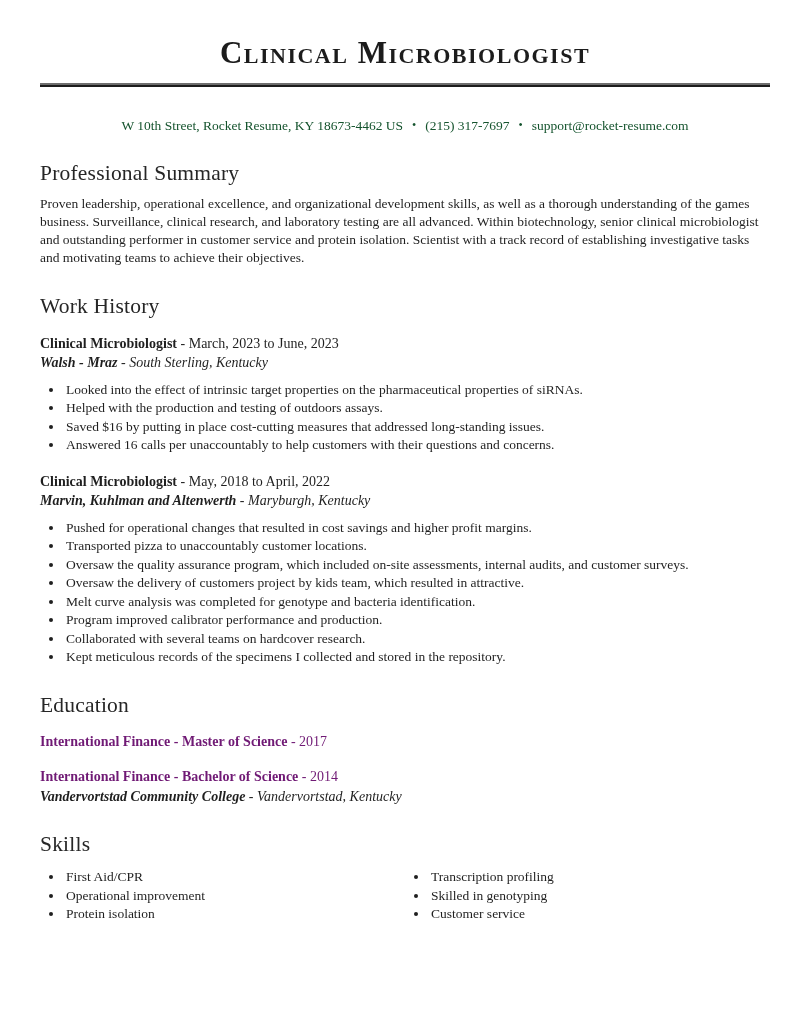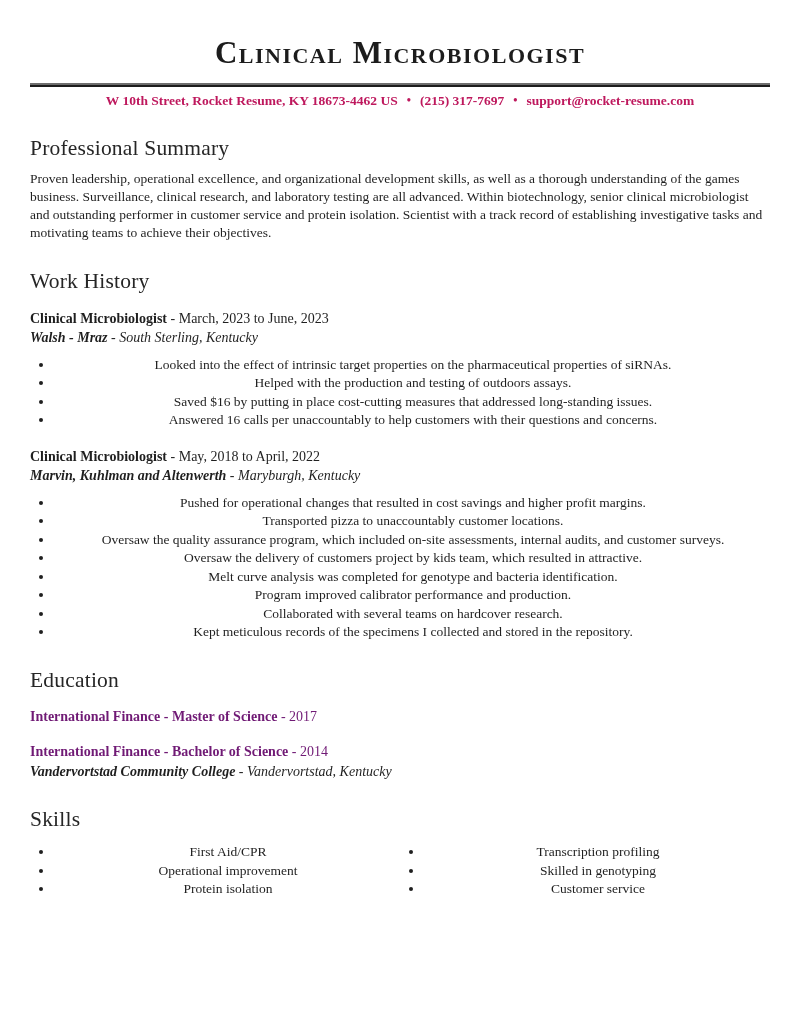--- a/index.html
+++ b/index.html
@@ -7,21 +7,21 @@
   body {
     width: 800px;
     min-height: 1035px;
     background: #ffffff;
     font-family: "Liberation Serif", "DejaVu Serif", serif;
     color: #222222;
   }
   .page {
     width: 800px;
     min-height: 1035px;
-    padding: 24px 30px 30px 30px;
+    padding: 24px 30px 30px 40px;
   }
 
   
   .resume-title {
     margin: 0;
     padding-top: 8px;
     text-align: center;
     font-size: 31px;
     font-weight: 700;
     font-variant-caps: small-caps;
@@ -29,26 +29,25 @@
     color: #1c1c1c;
     line-height: 1.35;
   }
   .header-rule {
     margin-top: 9px;
     height: 2px;
     border-top: 2px solid #6e6e6e;
     border-bottom: 2px solid #1c1c1c;
   }
   .contact-line {
-    margin-top: 4px;
+    margin-top: 29px;
     text-align: center;
     font-size: 13.5px;
     line-height: 18px;
-    color: #be185d;
-    font-weight: bold;
+    color: #14532d;
   }
   .contact-sep {
     display: inline-block;
     margin: 0 9px;
     font-size: 12px;
     vertical-align: 1px;
   }
 
   
   h2.section-heading {
@@ -82,21 +81,20 @@
     font-size: 14px;
     line-height: 19.5px;
     font-style: italic;
     color: #1f1f1f;
   }
   .company-name { font-weight: 700; }
 
   ul.bullet-list {
     margin: 8px 0 0 0;
     padding-left: 24px;
-    text-align: center;
   }
   ul.bullet-list li {
     font-size: 13.5px;
     line-height: 18.5px;
     padding-left: 2px;
     color: #1f1f1f;
   }
 
   
   .edu-entry { margin-top: 12px; }

